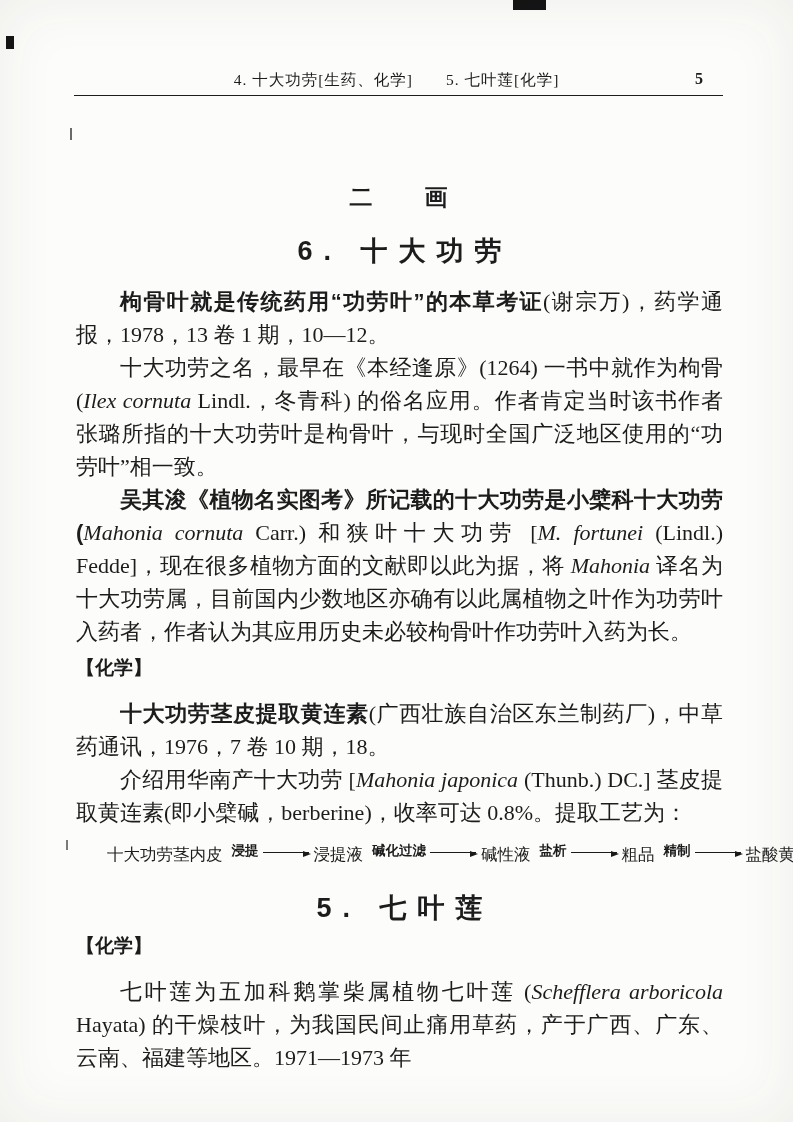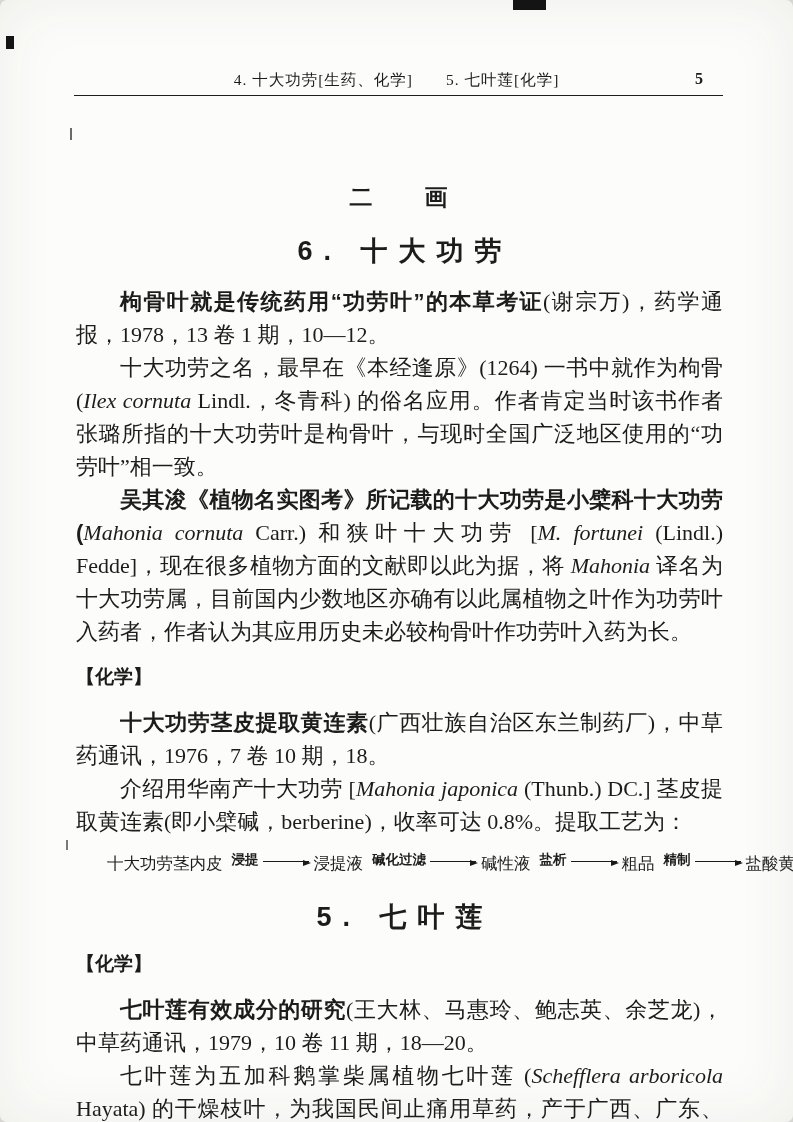--- a/index.html
+++ b/index.html
@@ -10,21 +10,20 @@
     color: #1c1c1c;
   }
   .page {
     position: relative;
     width: 793px;
     height: 1122px;
     margin: 0 auto;
     background: #fcfcfa;
     overflow: hidden;
     box-shadow: inset 0 0 60px rgba(60,55,45,.07);
-    border-radius: 7px;
   }
   
   .artifact { position: absolute; background: #141414; }
   .artifact-topbar  { left: 513px; top: 0; width: 33px; height: 10px; }
   .artifact-leftblk { left: 6px;  top: 36px; width: 8px; height: 13px; }
   .artifact-tick1   { left: 70px; top: 128px; width: 2px; height: 12px; background:#6a6a6a; }
   .artifact-tick2   { left: 66px; top: 840px; width: 2px; height: 10px; background:#7a7a7a; }
 
   
   .running-header {
@@ -69,21 +68,21 @@
     text-indent: 11px;
     margin: 20px 0 0;
   }
   .entry-title.second { margin-top: 24px; }
 
   .category-label {
     font-size: 19px;
     font-weight: bold;
     margin: 28px 0 0;
   }
-  .category-label.tight { margin-top: 16px; }
+  .category-label.tight { margin-top: 7px; }
 
   .para {
     margin: 16px 0 0;
     font-size: 22px;
     line-height: 33px;
     text-align: justify;
     text-indent: 2em;
   }
   .para + .para { margin-top: 0; }
   .b { font-weight: bold; }
@@ -177,17 +176,16 @@
       <span class="flow-arrow">
         <span class="flow-label">精制</span>
         <span class="flow-shaft"></span>
       </span>
       <span class="flow-term">盐酸黄连素。</span>
     </div>
 
     <h2 class="entry-title second">5. 七叶莲</h2>
 
     <div class="category-label tight">【化学】</div>
-    <p class="para"><span class="b">七叶莲有效成分的研究</span><span>(王大林、马惠玲、鲍志英、余芝龙)，中草药通讯，1979，10 卷 11 期，18—20。</span></p>
     <p class="para"><span>七叶莲为五加科鹅掌柴属植物七叶莲 (</span><span class="i">Schefflera arboricola</span><span> Hayata) 的干燥枝叶，为我国民间止痛用草药，产于广西、广东、云南、福建等地区。1971—1973 年</span></p>
 
   </main>
 </div>
 
 </body></html>

